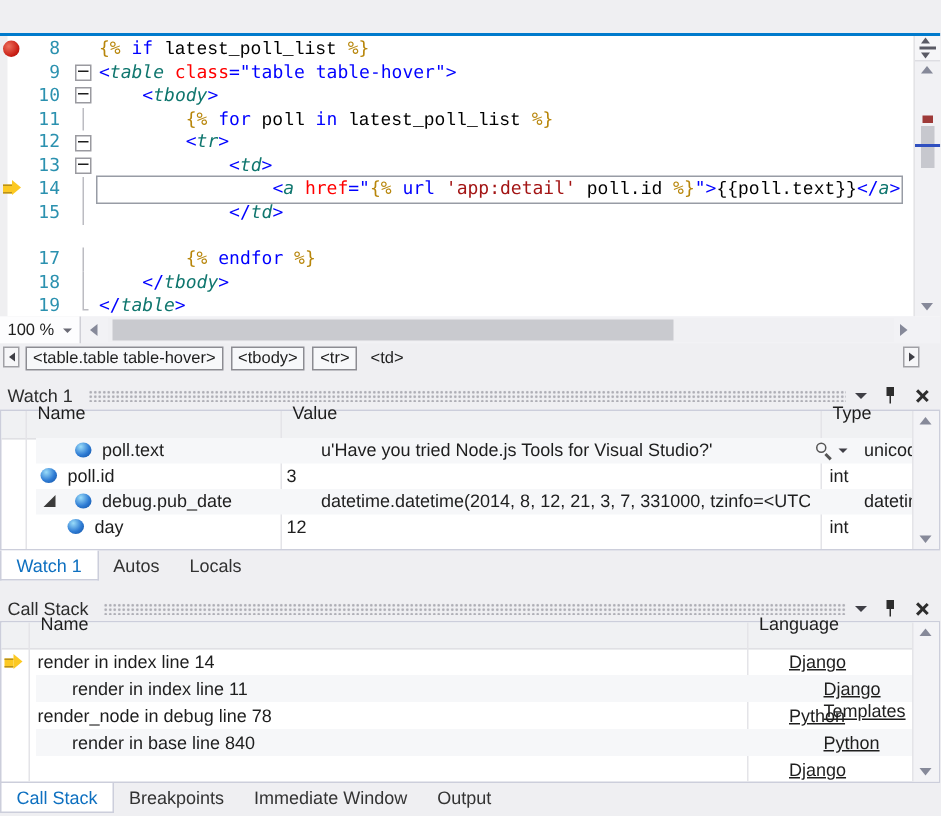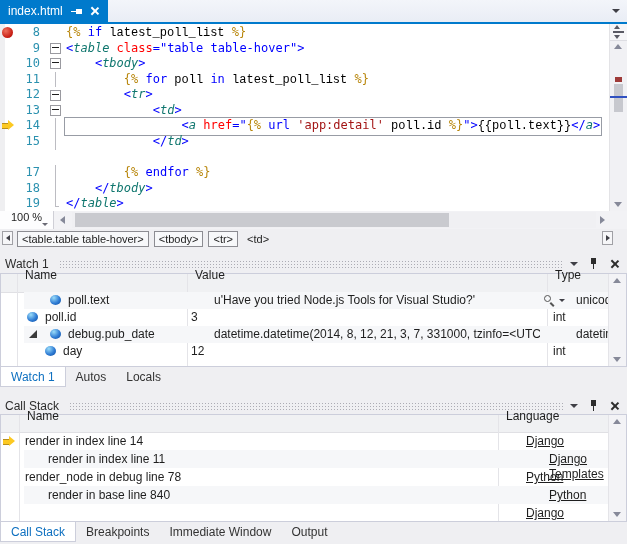--- a/index.html
+++ b/index.html
@@ -66,21 +66,21 @@
   .sgrip .t-up{position:absolute;left:4px;top:1px;border-bottom-color:#5A5A64;border-left-width:3px;border-right-width:3px;border-bottom-width:4px;}
   .sgrip .t-down{position:absolute;left:4px;bottom:1px;border-top-color:#5A5A64;border-left-width:3px;border-right-width:3px;border-top-width:4px;}
   .vscroll .t-up.pos{position:absolute;left:4px;top:20px;}
   .vscroll .t-down.pos{position:absolute;left:4px;bottom:4px;}
   .vthumb{position:absolute;left:4px;right:4px;top:60px;height:28px;background:#C7C8CE;}
   .vmark-red{position:absolute;left:5px;top:53px;width:7px;height:5px;background:#9E3A38;}
   .vmark-blue{position:absolute;left:0;right:0;top:72px;height:2px;background:#3050C0;}
   
   .hrow{position:absolute;top:211px;left:0;right:0;height:18px;background:#F2F2F5;}
   .zoombox{position:absolute;left:0;top:0;width:54px;height:18px;background:#FDFDFE;border-right:1px solid #CFCFD6;
-           display:flex;align-items:center;font-size:11px;padding:0 5px;box-sizing:border-box;flex-direction:column;}
+           display:flex;align-items:center;font-size:11px;padding:0 5px;box-sizing:border-box;}
   .zoombox .chev{margin-left:auto;border-top-color:#6A6A75;border-left-width:3px;border-right-width:3px;border-top-width:3px;}
   .harrow-l{position:absolute;left:60px;top:5px;}
   .htrack{position:absolute;left:72px;top:1px;width:524px;height:16px;background:#F0F0F3;}
   .hthumb{position:absolute;left:3px;top:1px;width:374px;height:14px;background:#C9CACF;}
   .harrow-r{position:absolute;left:600px;top:5px;}
   
   .bcbar{position:absolute;top:229px;left:0;right:0;height:19px;background:#EFEFF2;}
   .minibtn{position:absolute;top:2px;width:11px;height:14px;border:1px solid #A0A0A5;background:#F6F6F8;
            display:flex;align-items:center;justify-content:center;box-sizing:border-box;}
   #crumbs{position:absolute;left:17px;top:0;height:19px;display:flex;align-items:center;gap:5px;}
@@ -115,28 +115,20 @@
   
   .ttabs{position:absolute;left:0;display:flex;height:22px;align-items:flex-start;}
   .ttab{height:20px;padding:0 10px;display:flex;align-items:center;color:#333;box-sizing:border-box;}
   .ttab.active{background:#fff;color:#0E70C0;border:1px solid #CCCEDB;border-top:none;}
 </style>
 </head>
 <body>
 
 <div id="app">
 
-  <div class="tabstrip">
-    <div class="doc-tab">
-      <span>index.html</span>
-      <span class="pin h" style="color:#fff"></span>
-      <span class="xi" style="color:#fff"></span>
-    </div>
-    <div class="docs-chev chev"></div>
-  </div>
   <div class="accentline"></div>
 
   <div class="editor">
     <div class="lstrip"></div>
     <div id="code-lines">
         <div class="cl" style="top: 0px;">
           <div class="lmarg">
             <div class="bp"></div>
           </div>
           <div class="ln">8</div>

